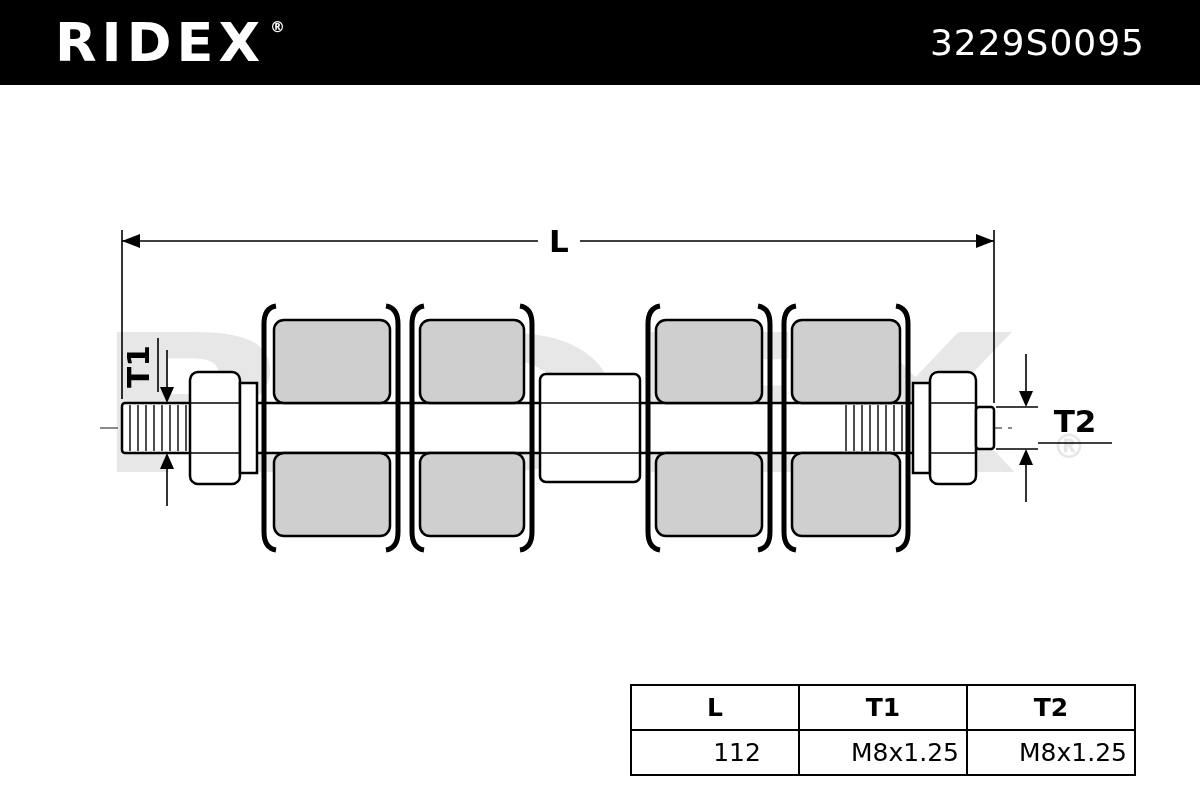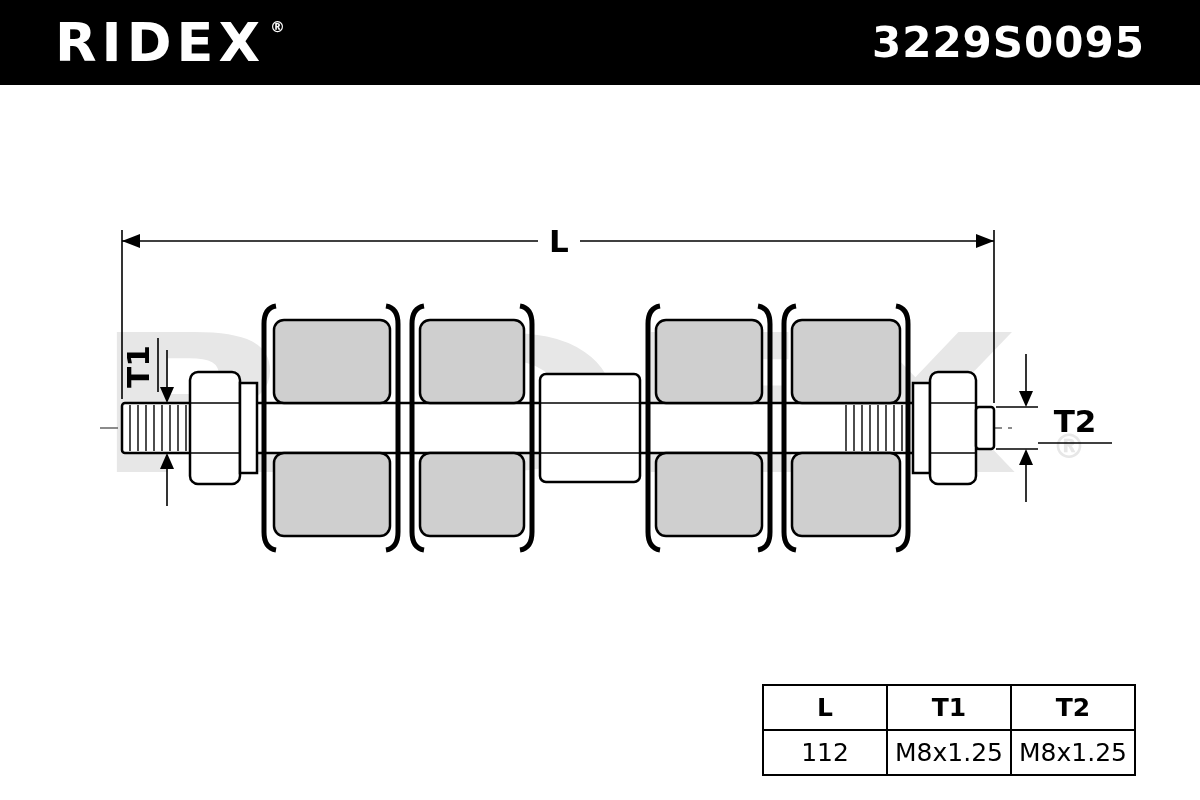--- a/index.html
+++ b/index.html
@@ -17,41 +17,41 @@
     background: #000000; color: #ffffff;
     display: flex; align-items: center; justify-content: space-between;
     padding: 0 55px; box-sizing: border-box;
     z-index: 3;
   }
   .brand { display: flex; align-items: flex-start; }
   .brand-text {
     font-size: 54px; font-weight: bold; letter-spacing: 5px; line-height: 1;
   }
   .brand-reg { font-size: 15px; margin-left: 5px; margin-top: 2px; font-weight: bold; }
-  .part-number { font-size: 42px; font-weight: bold; letter-spacing: 1px; }
+  .part-number { font-size: 36px; font-weight: normal; letter-spacing: 1px; }
 
   
   .canvas { position: absolute; top: 0; left: 0; z-index: 1; }
   .wm     { font-size: 192px; font-weight: bold; fill: #e7e7e7; }
   .wm-reg { font-size: 34px;  font-weight: bold; fill: #e7e7e7; }
   .dim    { font-size: 31px;  font-weight: bold; fill: #000000; }
 
   
   .spec-table {
     position: absolute; right: 64px; bottom: 24px; z-index: 3;
     border-collapse: collapse; background: #ffffff;
   }
   .spec-table th, .spec-table td {
     border: 2px solid #000000;
     width: 122px; height: 43px;
     text-align: center; vertical-align: middle;
     font-size: 25px; padding: 0;
   }
   .spec-table th { font-weight: bold; }
-  .spec-table td { font-weight: normal; }
+  .spec-table td { font-weight: normal; padding-left: 44px; }
 </style>
 </head>
 <body>
 
 <header class="topbar">
   <div class="brand">
     <span class="brand-text">RIDEX</span>
     <span class="brand-reg">®</span>
   </div>
   <div class="part-number">3229S0095</div>

